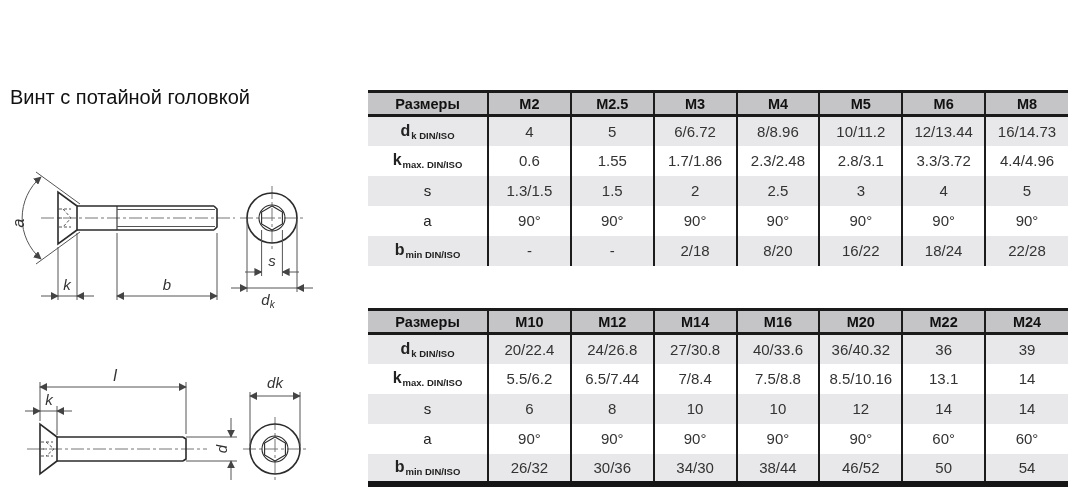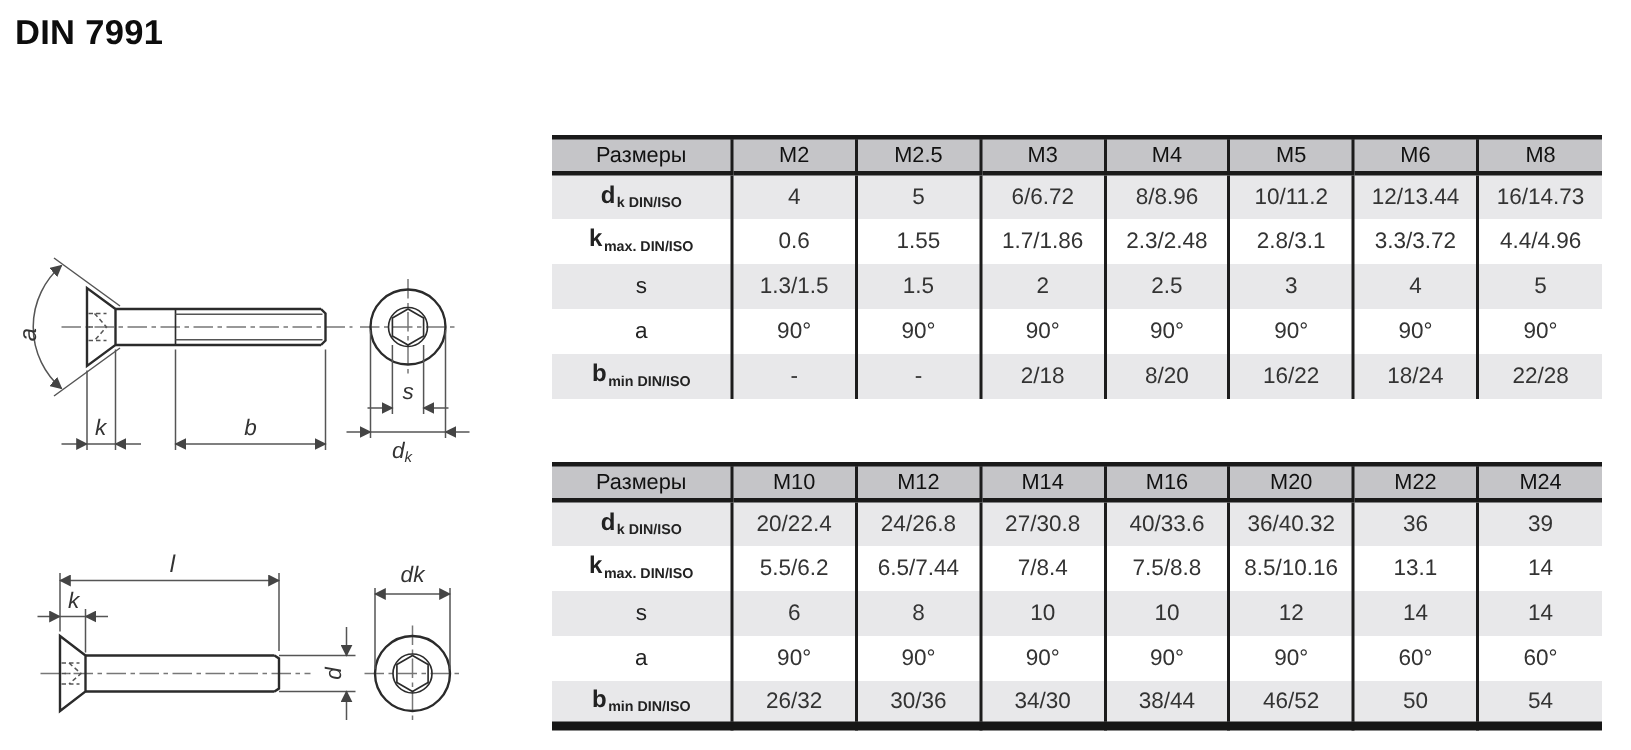--- a/index.html
+++ b/index.html
@@ -17,21 +17,21 @@
   .page{position:relative;width:1087px;height:500px;}
 
   .title-block{position:absolute;left:10px;top:6px;}
   .title-line{font-size:23px;font-weight:bold;color:#0d0d0d;line-height:30px;letter-spacing:.2px;}
   .subtitle{position:absolute;left:10px;top:86px;font-size:20px;color:#111;}
 
   .dim-table{position:absolute;left:368px;width:700px;border-collapse:collapse;
     table-layout:fixed;border-top:3px solid var(--border);}
   .dim-table.t1{top:90px;}
   .dim-table.t2{top:308px;border-bottom:6px solid #161616;}
-  .dim-table th{height:24px;background:var(--header-bg);font-size:14.5px;font-weight:normal;
+  .dim-table th{height:24px;background:var(--header-bg);font-size:14.5px;font-weight:bold;
     color:#111;border-bottom:3px solid var(--border);text-align:center;vertical-align:middle;}
   .dim-table td{height:30px;font-size:15px;text-align:center;vertical-align:middle;color:#333;}
   .dim-table td+td,.dim-table th+th{border-left:2px solid #1c1c1c;}
   .dim-table tbody tr:nth-child(odd){background:var(--row-shaded-bg);}
   .dim-table tbody tr:nth-child(even){background:var(--row-white-bg);}
   .dim-table col.lblcol{width:120px;}
   .lbl-main{font-size:16px;font-weight:bold;color:#222;}
   .lbl-main.plain{font-weight:normal;font-size:15px;}
   .lbl-sub{font-size:9.5px;font-weight:bold;color:#222;vertical-align:-3px;margin-left:1px;margin-top:40px;}
 
@@ -45,22 +45,22 @@
   .center-l{stroke:#777;stroke-width:1;fill:none;stroke-dasharray:13 3 3 3;}
   .dim{stroke:var(--dim-line);stroke-width:1;fill:none;}
   .arrowfill{fill:#444;}
 </style>
 </head>
 <body>
 
 <div class="page">
 
   <div class="title-block">
-    <div class="title-line">DIN 7991</div>
   </div>
+  <div class="subtitle">Винт с потайной головкой</div>
 
   <svg class="drawing top" width="330" height="148" viewBox="0 0 330 148">
     <defs>
       <marker id="ar1" viewBox="0 0 10 10" refX="9" refY="5" markerWidth="8" markerHeight="8" orient="auto-start-reverse">
         <path d="M0,0 L10,5 L0,10 z" class="arrowfill"></path>
       </marker>
     </defs>
     <g>
       <line class="center-l" x1="36" y1="58" x2="230" y2="58"></line>
       <path class="obj" d="M72,46 L53,32 L53,84 L72,70 Z" fill="#fff"></path>

